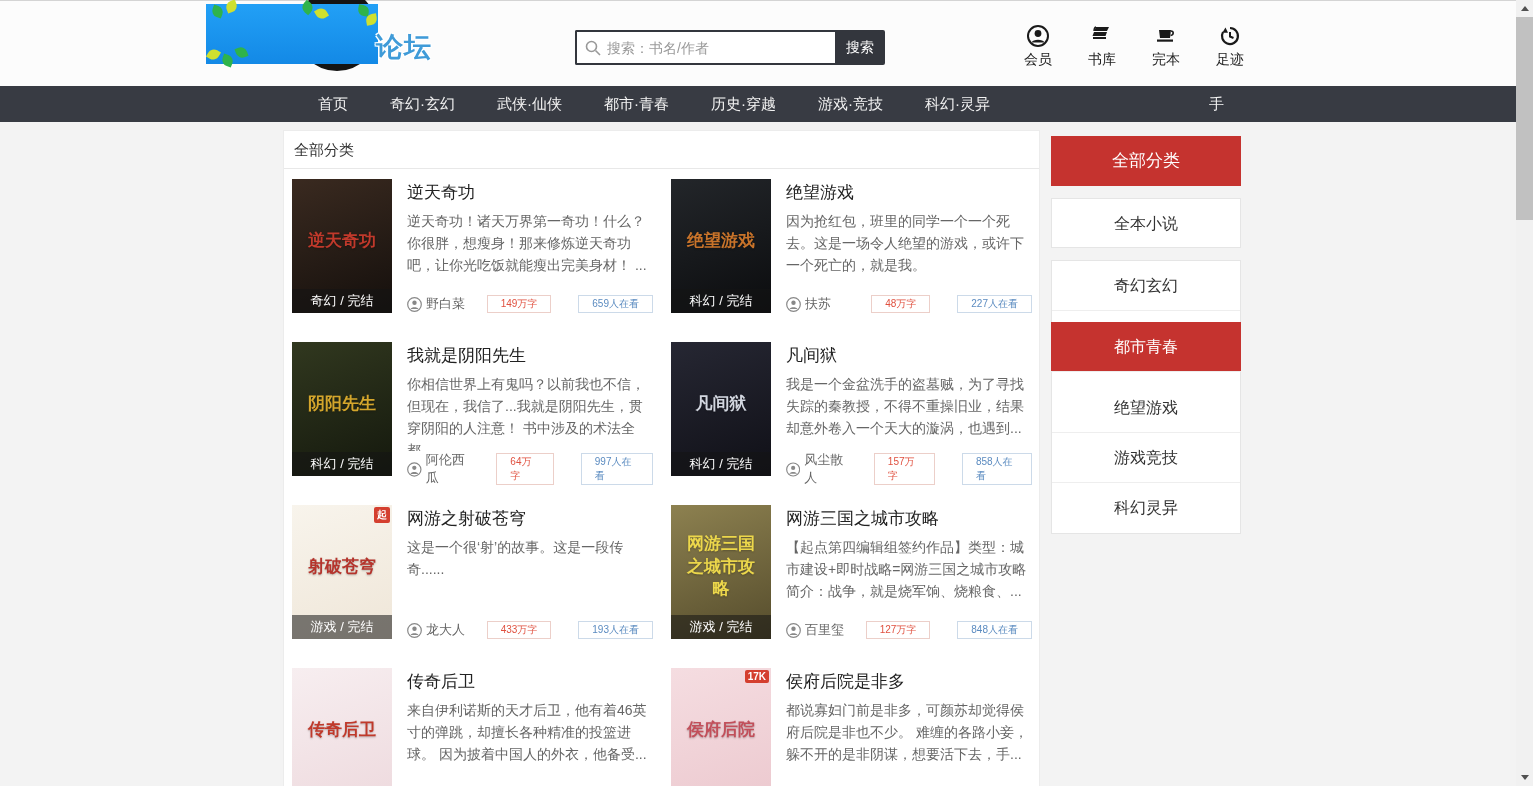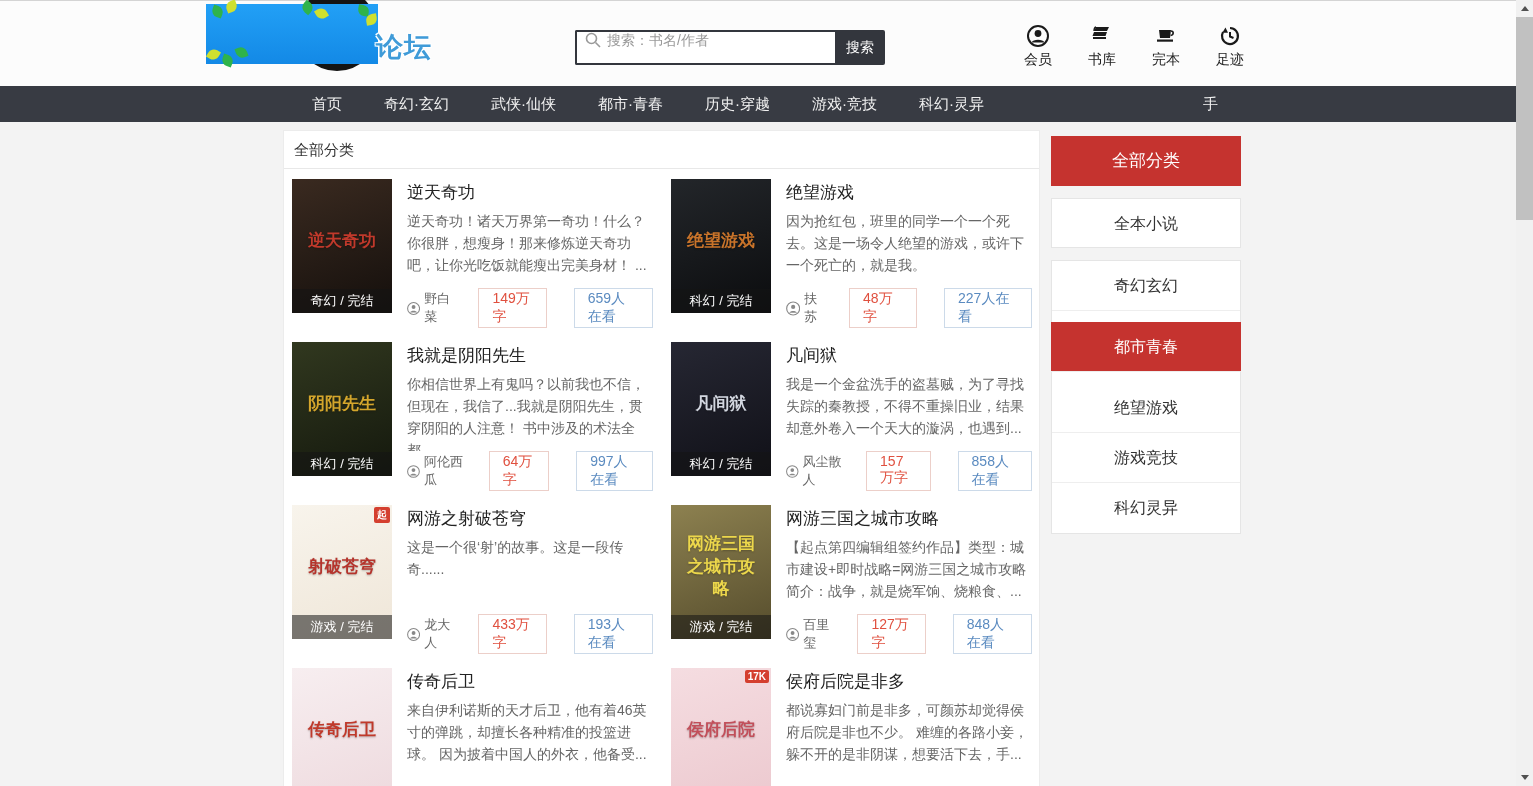--- a/index.html
+++ b/index.html
@@ -20,39 +20,39 @@
   .leaf { position:absolute; width:11px; height:11px; border-radius:0 60% 0 60%; }
   .lf-g { background:#2fb34b; } .lf-y { background:#cfe02f; }
   .logo-text {
     position:absolute; left:170px; top:28px; font-size:27px; font-weight:bold; color:#3f9bd8;
     text-shadow:-1px -1px 0 #fff,1px -1px 0 #fff,-1px 1px 0 #fff,1px 1px 0 #fff; letter-spacing:1px;
   }
 
   .search { position:absolute; left:575px; top:29px; height:35px; display:flex; }
   .search-box {
     width:260px; height:35px; border:2px solid #33363d; border-right:none; background:#fff;
-    display:flex; align-items:flex-start; padding-left:8px; border-radius:2px 0 0 2px;
+    display:flex; align-items:center; padding-left:8px; border-radius:2px 0 0 2px;
   }
   .search-box input { border:none; outline:none; font-size:14px; width:210px; color:#333; background:transparent; }
   .search-box input::placeholder { color:#9a9a9a; }
   .search-btn {
     width:50px; height:35px; background:#33363d; color:#fff; border:none; font-size:14px; cursor:pointer; border-radius:0 2px 2px 0;
   }
   .mag { margin-right:6px; }
 
   .quick { position:absolute; left:1016px; top:23px; display:flex; gap:20px; }
   .q-item { width:44px; display:flex; flex-direction:column; align-items:center; cursor:pointer; }
   .q-item svg { display:block; }
   .q-label { font-size:14px; color:#222; margin-top:3px; }
 
   
   .nav {
     position:absolute; top:86px; left:0; width:1516px; height:36px; background:#383b43;
   }
-  .nav-inner { position:absolute; left:291px; width:957px; height:36px; display:flex; align-items:flex-start; }
+  .nav-inner { position:absolute; left:297px; width:957px; height:36px; display:flex; align-items:flex-start; }
   .nav-item {
     color:#f2f2f2; font-size:15px; padding:0 21px; line-height:36px; text-decoration:none; display:block; cursor:pointer;
   }
   .nav-mobile { position:absolute; left:892px; top:0; color:#f2f2f2; font-size:15px; line-height:36px; padding:0 20px; cursor:pointer; }
 
   
   .main-card {
     position:absolute; left:283px; top:130px; width:757px; height:700px;
     background:#fff; border:1px solid #ececec; padding:0 8px;
   }
@@ -80,21 +80,21 @@
   }
   .info { margin-left:15px; width:246px; height:134px; display:flex; flex-direction:column; }
   .title { font-size:17px; font-weight:normal; color:#222; line-height:1.2; margin:4px 0 7px 0; cursor:pointer; }
   .desc {
     font-size:14px; color:#666; line-height:22px; height:78px; overflow:hidden; flex:none;
   }
   .meta { margin-top:auto; display:flex; align-items:center; justify-content:space-between; }
   .author { display:flex; align-items:center; font-size:13px; color:#666; cursor:pointer; }
   .author svg { margin-right:4px; }
   .badges { display:flex; gap:7px; }
-  .badge { font-size:14px; padding:1px 13px; border:1px solid #ddd; background:#fff;margin-left:20px; }
+  .badge { font-size:10px; padding:1px 13px; border:1px solid #ddd; background:#fff;margin-left:20px; }
   .badge.words { color:#e0503f; border-color:#eccfc9; }
   .badge.readers { color:#5b8bc0; border-color:#ccdae9; }
 
   
   .sidebar { position:absolute; left:1051px; top:136px; width:190px; }
   .side-all {
     height:50px; line-height:50px; text-align:center; background:#c5332f; color:#fff; font-size:17px;
     margin-bottom:12px; cursor:pointer;
   }
   .side-full {

